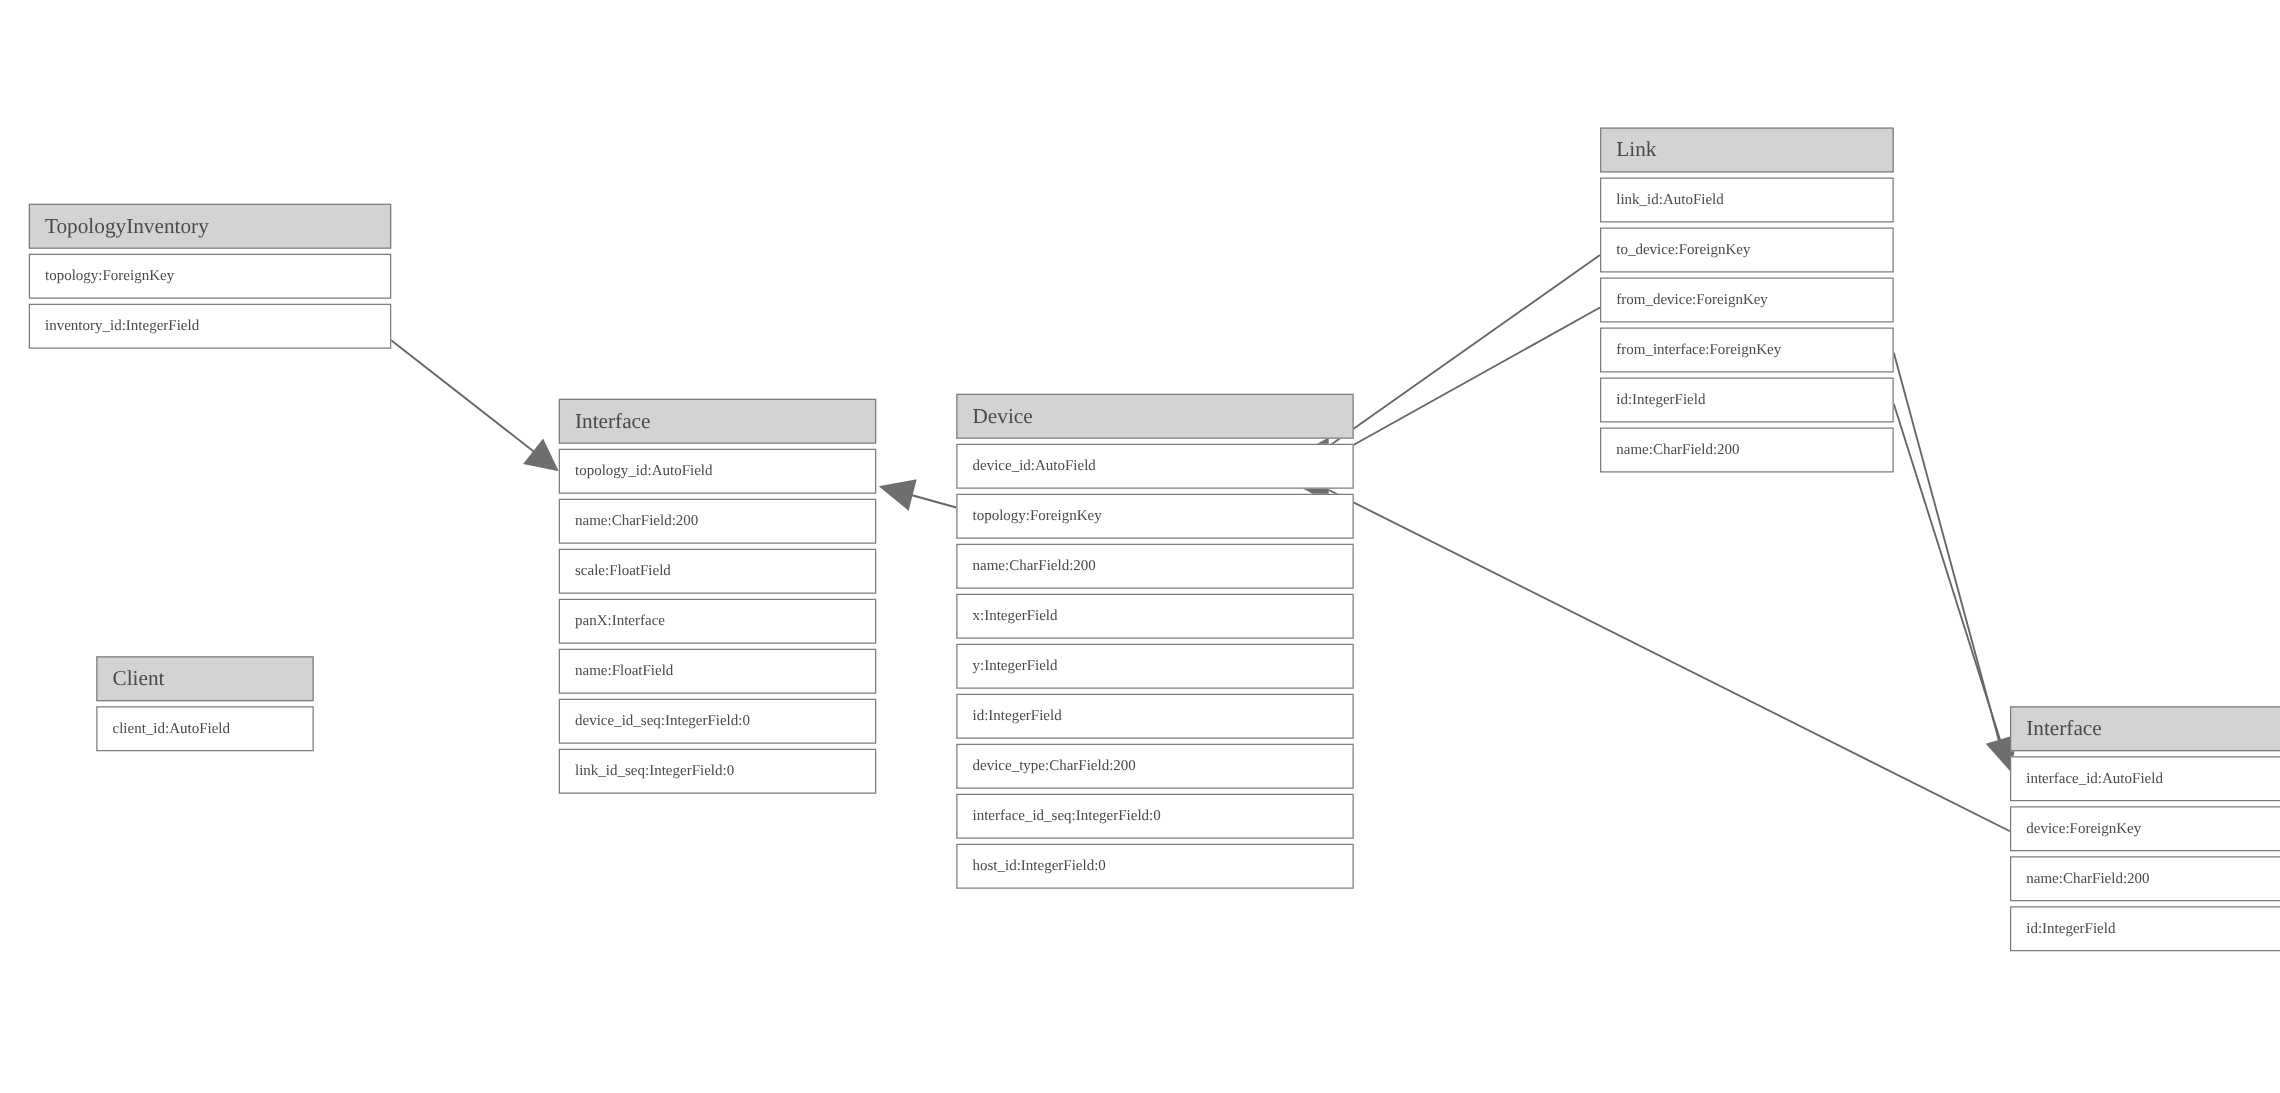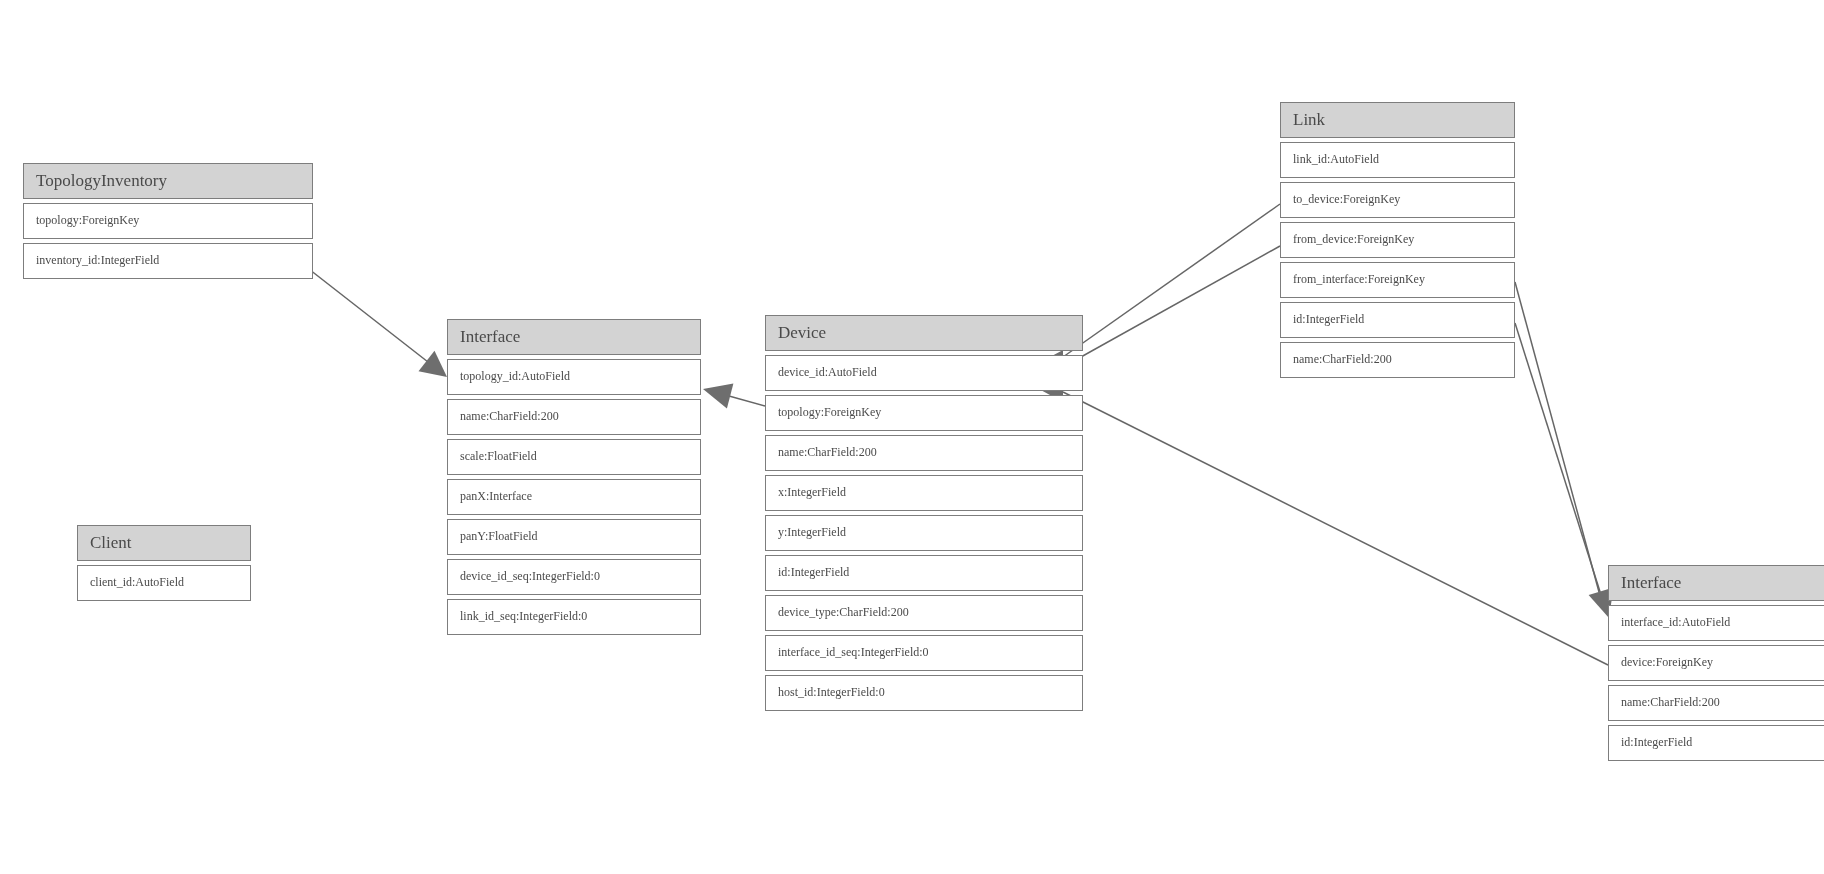--- a/index.html
+++ b/index.html
@@ -75,21 +75,21 @@
       </div>
   </div>
 
   <div class="entity" style="left:447px;top:319px;width:254px">
     <div class="entity-header">Interface</div>
     <div class="entity-rows">
         <div class="entity-row">topology_id:AutoField</div>
         <div class="entity-row">name:CharField:200</div>
         <div class="entity-row">scale:FloatField</div>
         <div class="entity-row">panX:Interface</div>
-        <div class="entity-row">panY:FloatField</div>
+        <div class="entity-row">name:FloatField</div>
         <div class="entity-row">device_id_seq:IntegerField:0</div>
         <div class="entity-row">link_id_seq:IntegerField:0</div>
       </div>
   </div>
 
   <div class="entity" style="left:77px;top:525px;width:174px">
     <div class="entity-header">Client</div>
     <div class="entity-rows">
         <div class="entity-row">client_id:AutoField</div>
       </div>

